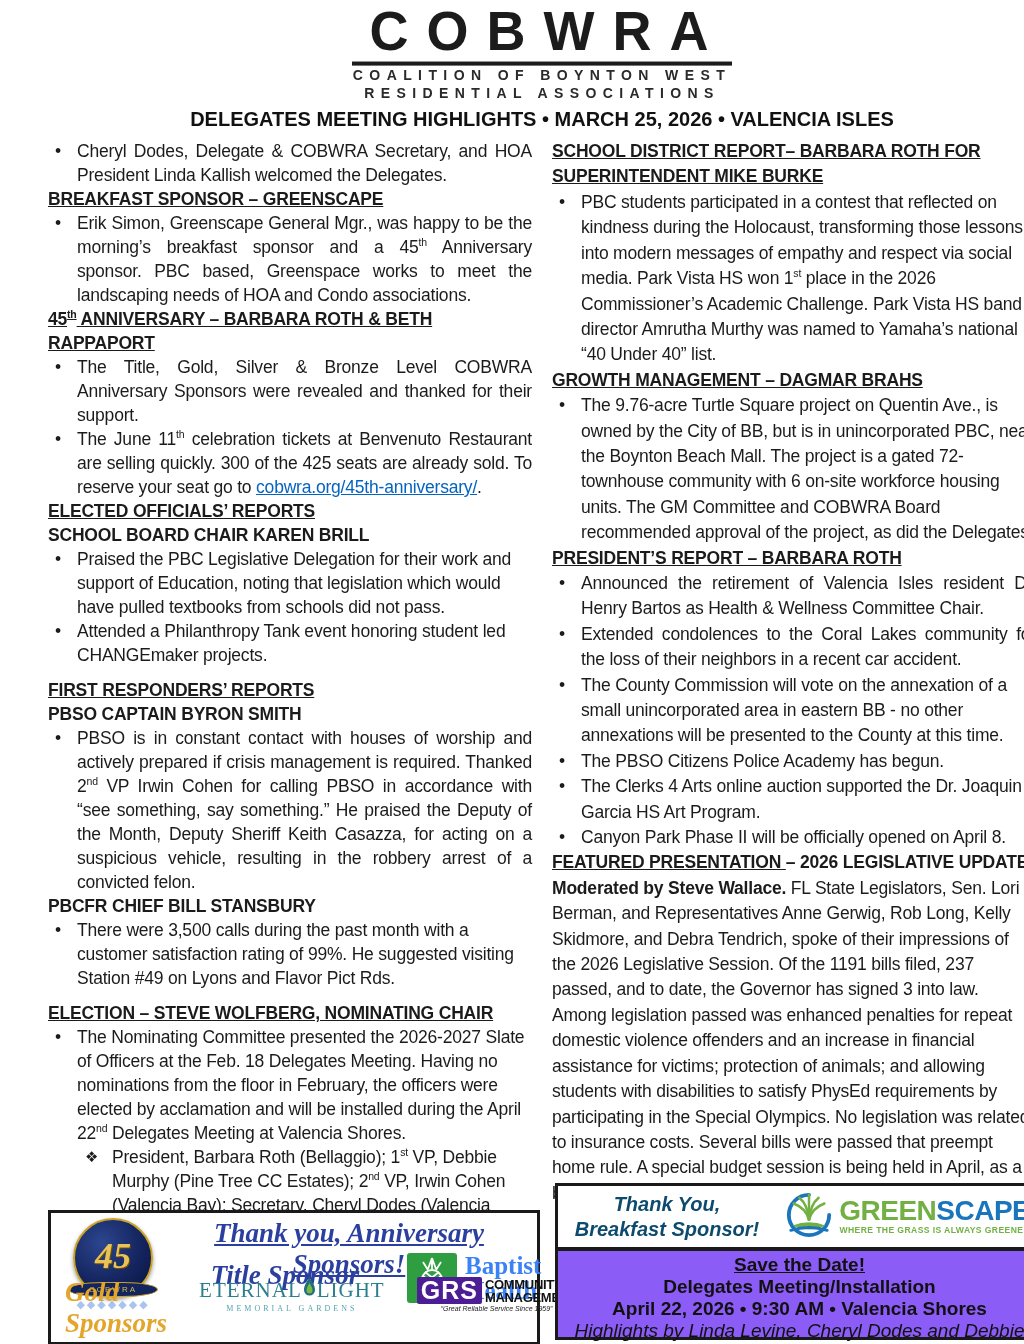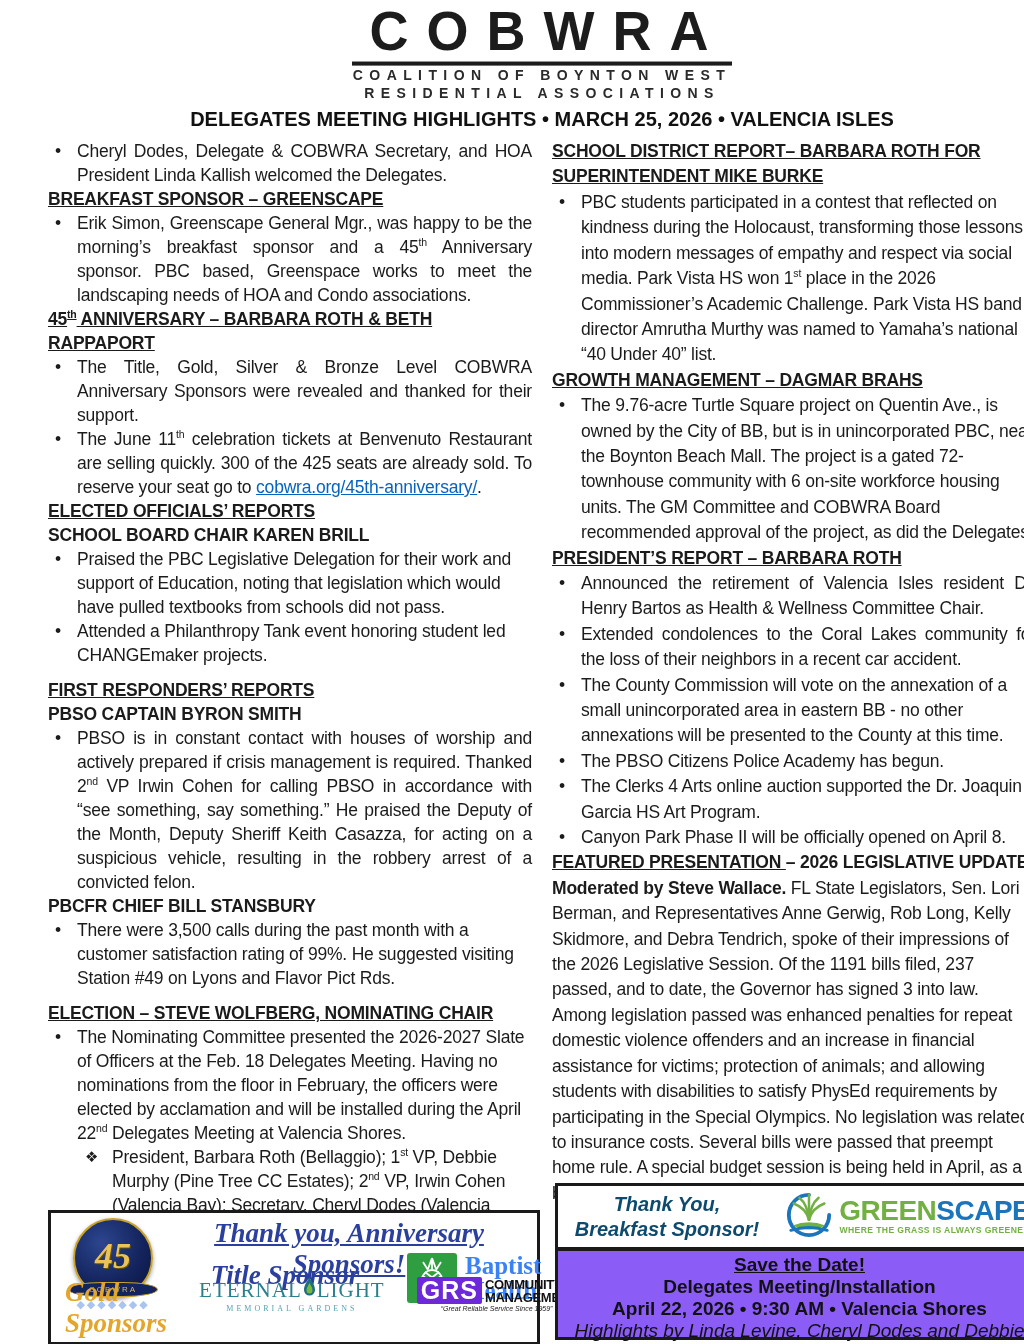--- a/index.html
+++ b/index.html
@@ -48,21 +48,21 @@
   .baptist{position:absolute;left:356px;top:40px;display:flex;gap:8px;align-items:center;}
   .baptist-sq{width:50px;height:50px;background:#2f9e41;border-radius:3px;display:flex;align-items:center;justify-content:center;}
   .baptist-text{font-family:"Liberation Serif",serif;font-weight:bold;font-size:25px;line-height:25px;color:#3b82f6;}
   .goldrow{position:absolute;left:14px;bottom:3px;right:4px;display:flex;align-items:flex-start;gap:32px;}
   .gold-label{font-family:"Liberation Serif",serif;font-style:italic;font-weight:bold;font-size:27px;color:#e4a52b;}
   .eternal{text-align:center;color:#2a7f8e;font-family:"Liberation Serif",serif;}
   .eternal-main{font-size:21px;letter-spacing:1px;display:flex;align-items:center;justify-content:center;gap:1px;font-weight:500;}
   .eternal-sub{font-size:8px;letter-spacing:3px;color:#55a3b0;margin-top:1px;}
   .grs{display:flex;flex-direction:column;align-items:center;}
   .grs-top{display:flex;align-items:center;gap:3px;}
-  .grs-abbr{background:#6d28d9;color:#fff;font-weight:bold;font-size:25px;line-height:27px;padding:0 4px;letter-spacing:1px;border-radius:2px;}
+  .grs-abbr{background:#4c1d95;color:#fff;font-weight:bold;font-size:25px;line-height:27px;padding:0 4px;letter-spacing:1px;border-radius:2px;}
   .grs-lines{font-size:13px;font-weight:bold;line-height:13px;letter-spacing:-0.3px;color:#111;}
   .grs-tag{font-size:7px;font-style:italic;margin-top:1px;color:#222;}
 
   
   .boxA{position:absolute;left:525px;top:1183px;width:489px;height:61px;border:3px solid #1a1a1a;
     background:#fff;display:flex;align-items:center;justify-content:center;gap:26px;}
   .bfast-text{font-size:20px;font-weight:bold;font-style:italic;text-align:center;line-height:25px;color:#0c4a6e;}
   .gs-logo{display:flex;align-items:center;gap:6px;}
   .gs-brand{font-size:28px;font-weight:800;line-height:24px;letter-spacing:-0.5px;}
   .gs-green{color:#72b043;}

